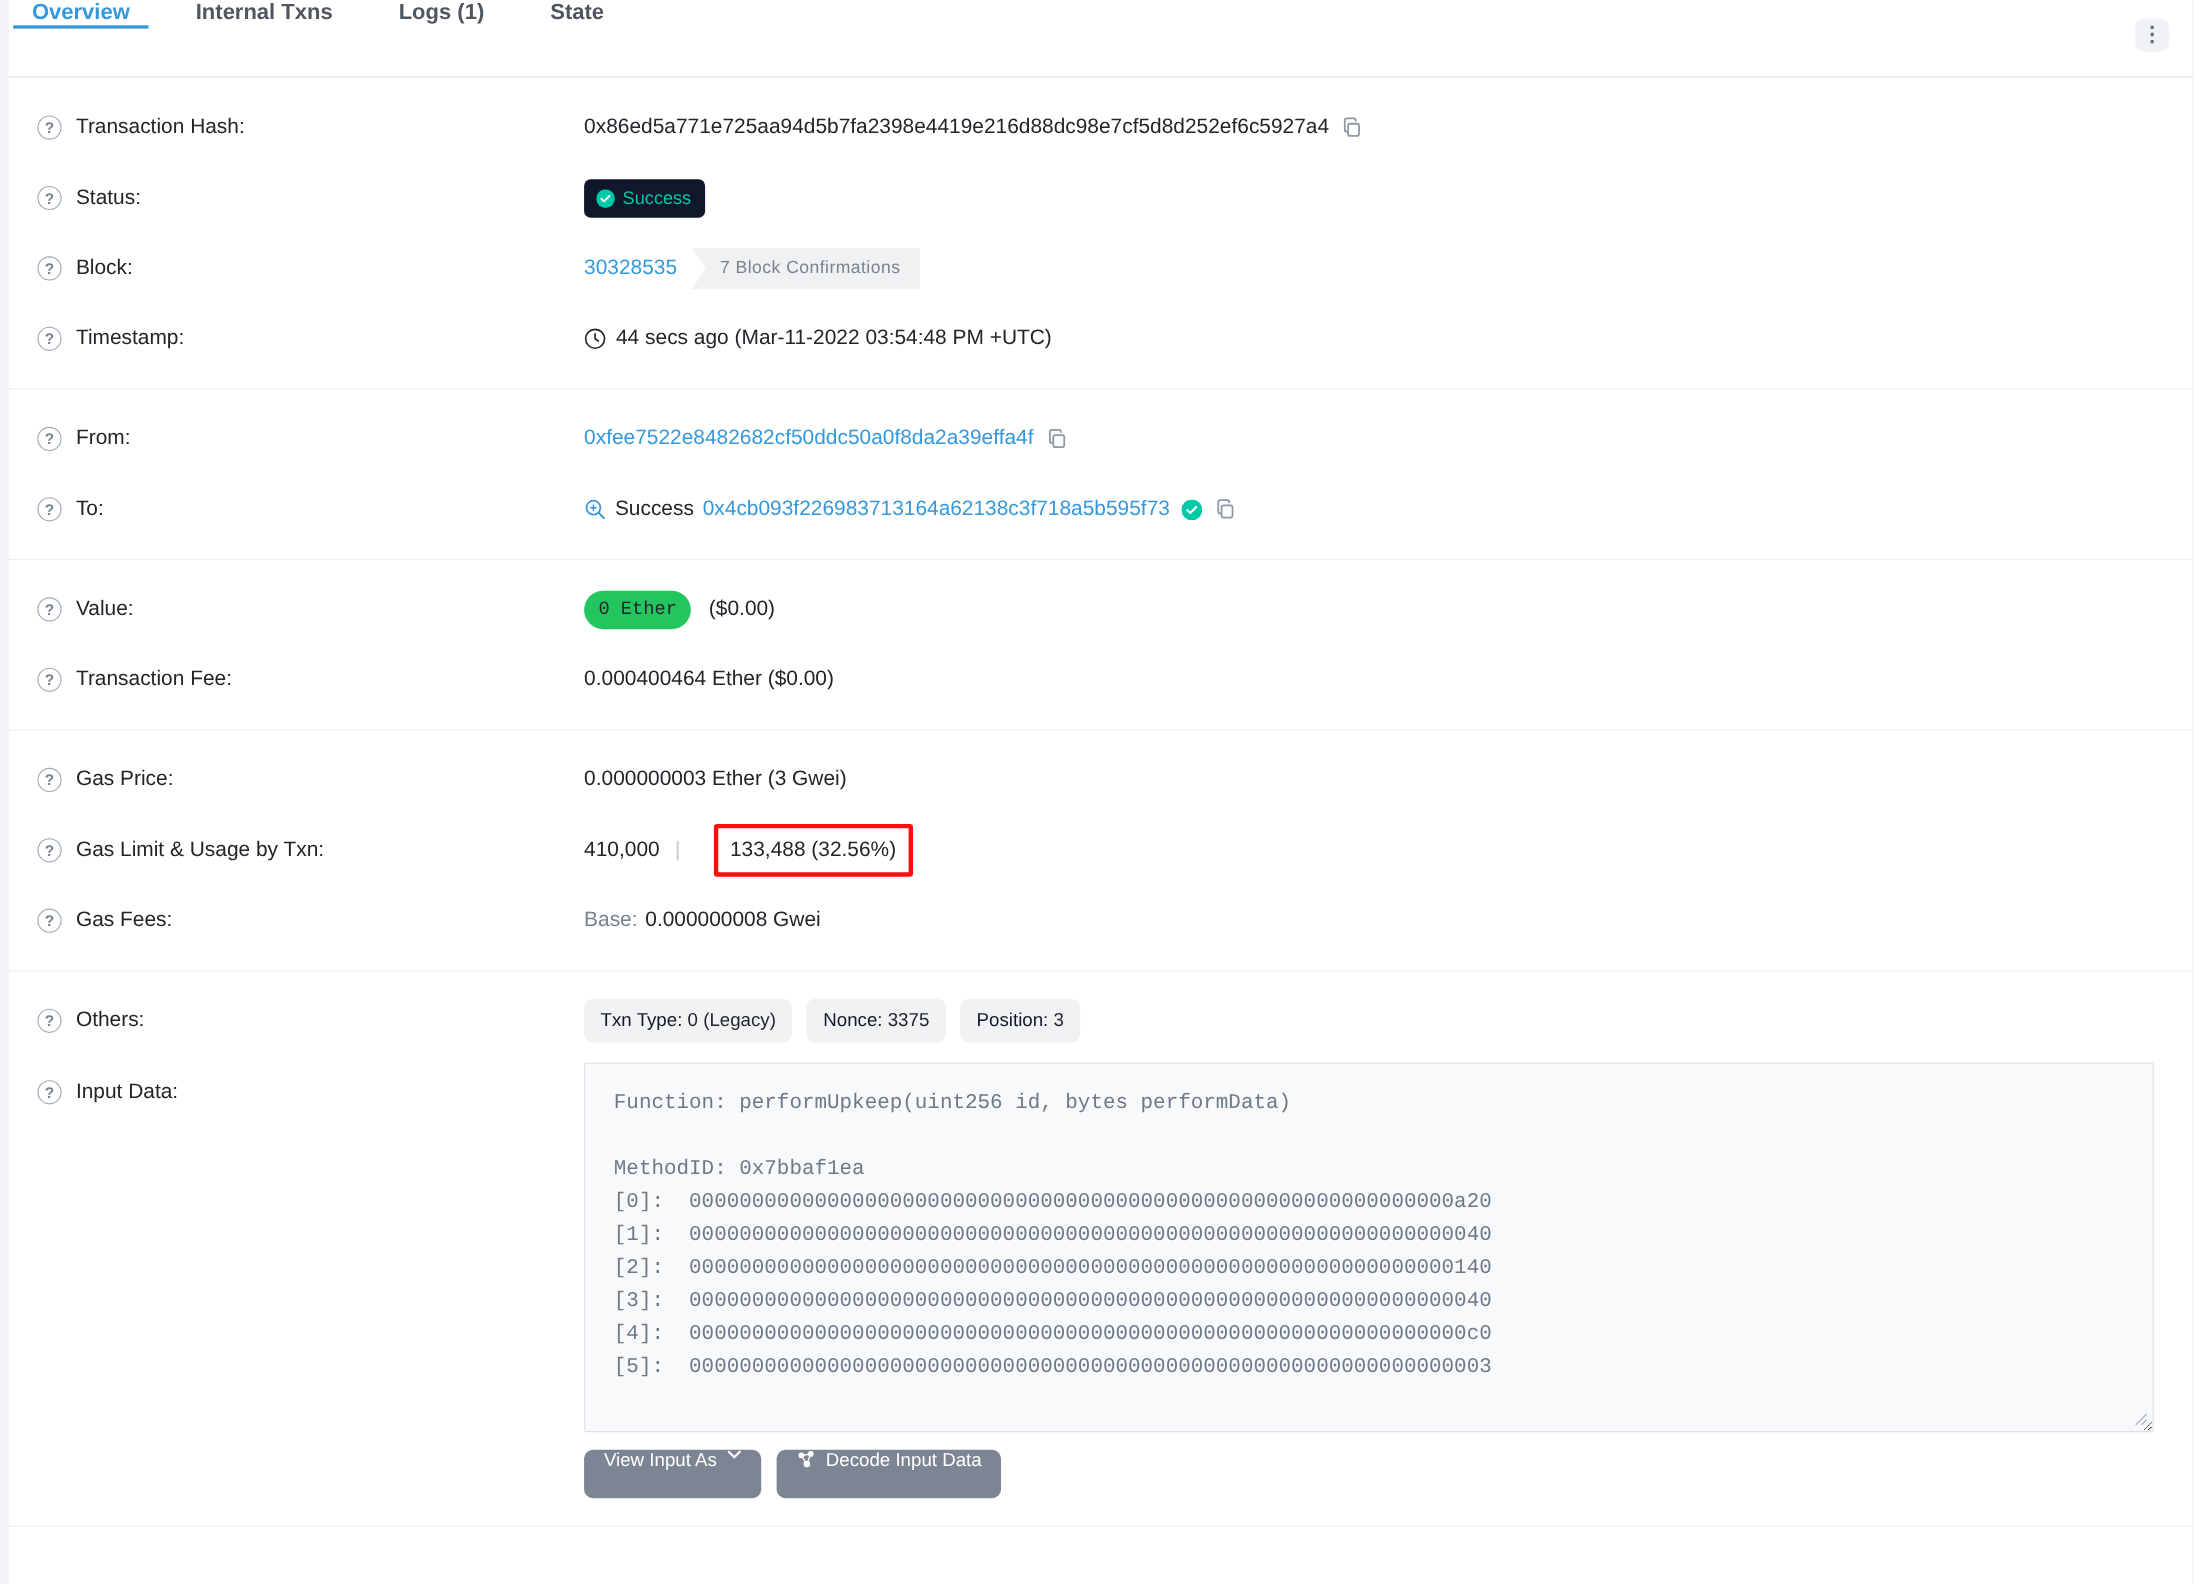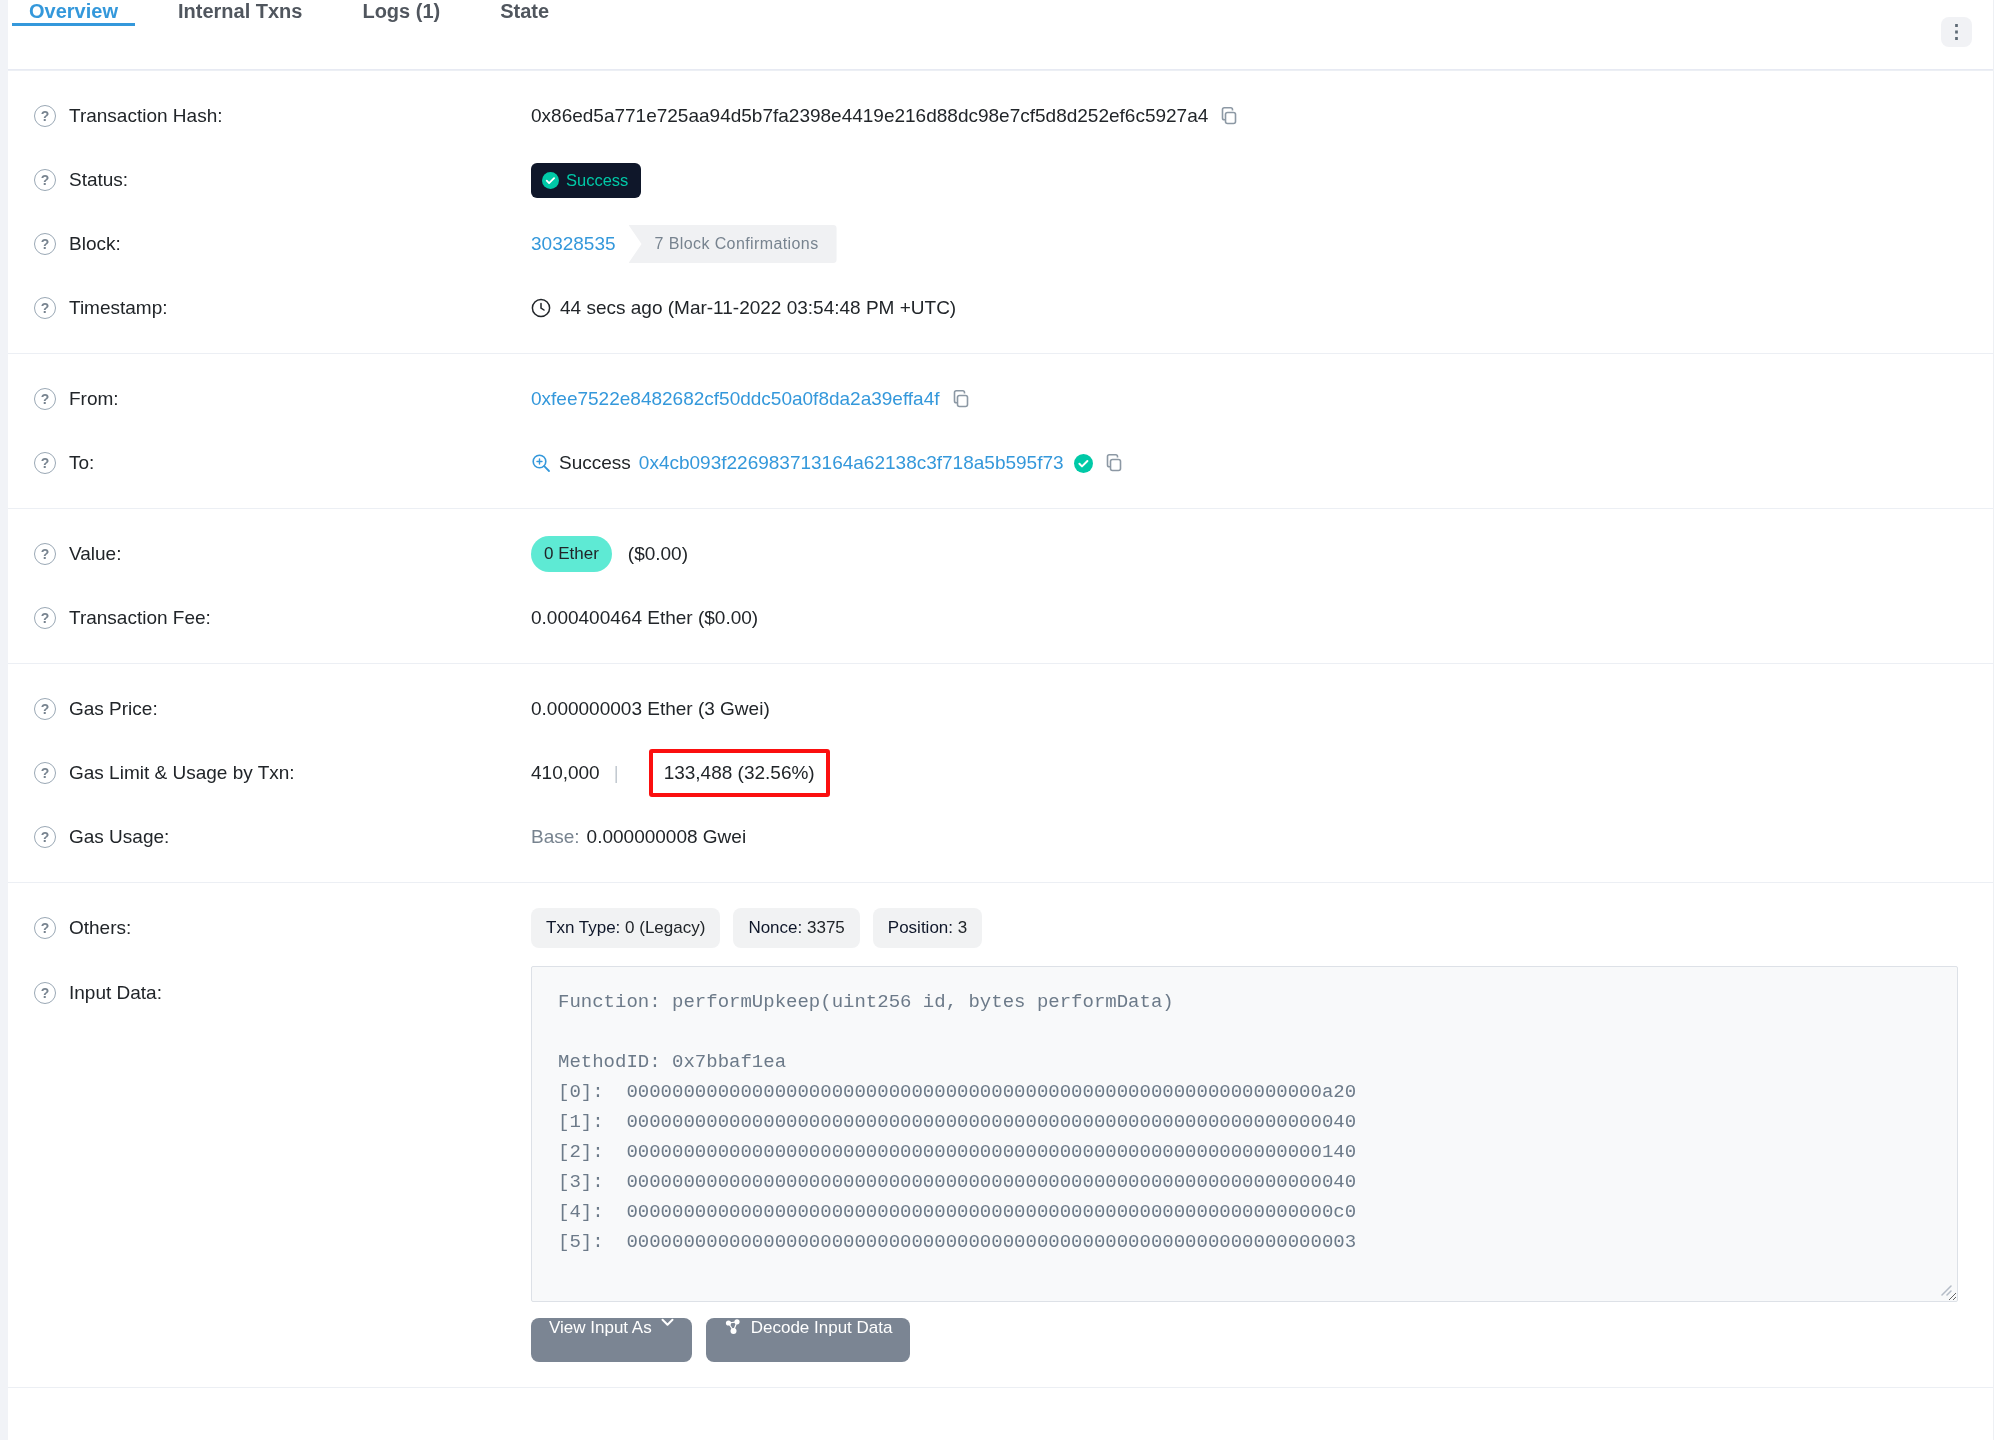--- a/index.html
+++ b/index.html
@@ -31,21 +31,21 @@
 
   .warning { padding:20px 26px 24px 26px; font-size:19.5px; color:#de4437; }
   .warning b { font-weight:700; }
 
   a.link { color:#3498db; text-decoration:none; cursor:pointer; }
   .copy-icon { margin-left:11px; cursor:pointer; display:inline-flex; }
   .success-pill { display:inline-flex; align-items:center; gap:7px; background:#0f172a; color:#00c9a7;
                   font-size:16.5px; font-weight:500; padding:8px 13px 8px 11px; border-radius:6px; }
   .confirm-badge { margin-left:13px; background:#f0f1f3; color:#77838f; font-size:16px; font-weight:500; letter-spacing:.4px;
                    padding:10px 18px 10px 26px; clip-path:polygon(0 0,100% 0,100% 100%,0 100%,13px 50%); border-radius:0 4px 4px 0; }
-  .gray-pill { background:#5eead4; border-radius:18px; padding:8px 13px; font-size:17px; color:#212529; }
+  .gray-pill { background:#22c55e; border-radius:18px; padding:8px 13px; font-size:17px; color:#212529;font-family:Liberation Mono, monospace; }
   .muted { color:#77838f; }
   .others-badge { background:#f1f2f3; border-radius:8px; padding:10px 15px; font-size:17px; margin-right:13px; }
   .others-badge .k { color:#0f172a; }
   .others-badge .v { color:#212529; font-weight:500; }
   .divider-pipe { color:#c3cad1; margin:0 14px; }
   .red-highlight { border:4px solid #fb0f0f; border-radius:3px; padding:9px 11px; margin-left:16px; }
 
   
   .input-box { position:relative; width:1427px; height:336px; background:#f8f9fa; border:1px solid #dde1e7;
                border-radius:2px; overflow:hidden; resize:vertical; }
@@ -218,21 +218,21 @@
         </div>
       <div class="value-col">
         <span>410,000</span>
         <span class="divider-pipe">|</span>
         <span class="red-highlight"><span>133,488 (32.56%)</span></span>
       </div>
     </div>
     <div class="row">
       <div class="label-col">
           <span class="qicon">?</span>
-          <span>Gas Usage:</span>
+          <span>Gas Fees:</span>
         </div>
       <div class="value-col">
         <span class="muted">Base:</span>
         <span style="margin-left:7px; font-weight:500;">0.000000008 Gwei</span>
       </div>
     </div>
   </div>
 
   <div class="hr"></div>
 

